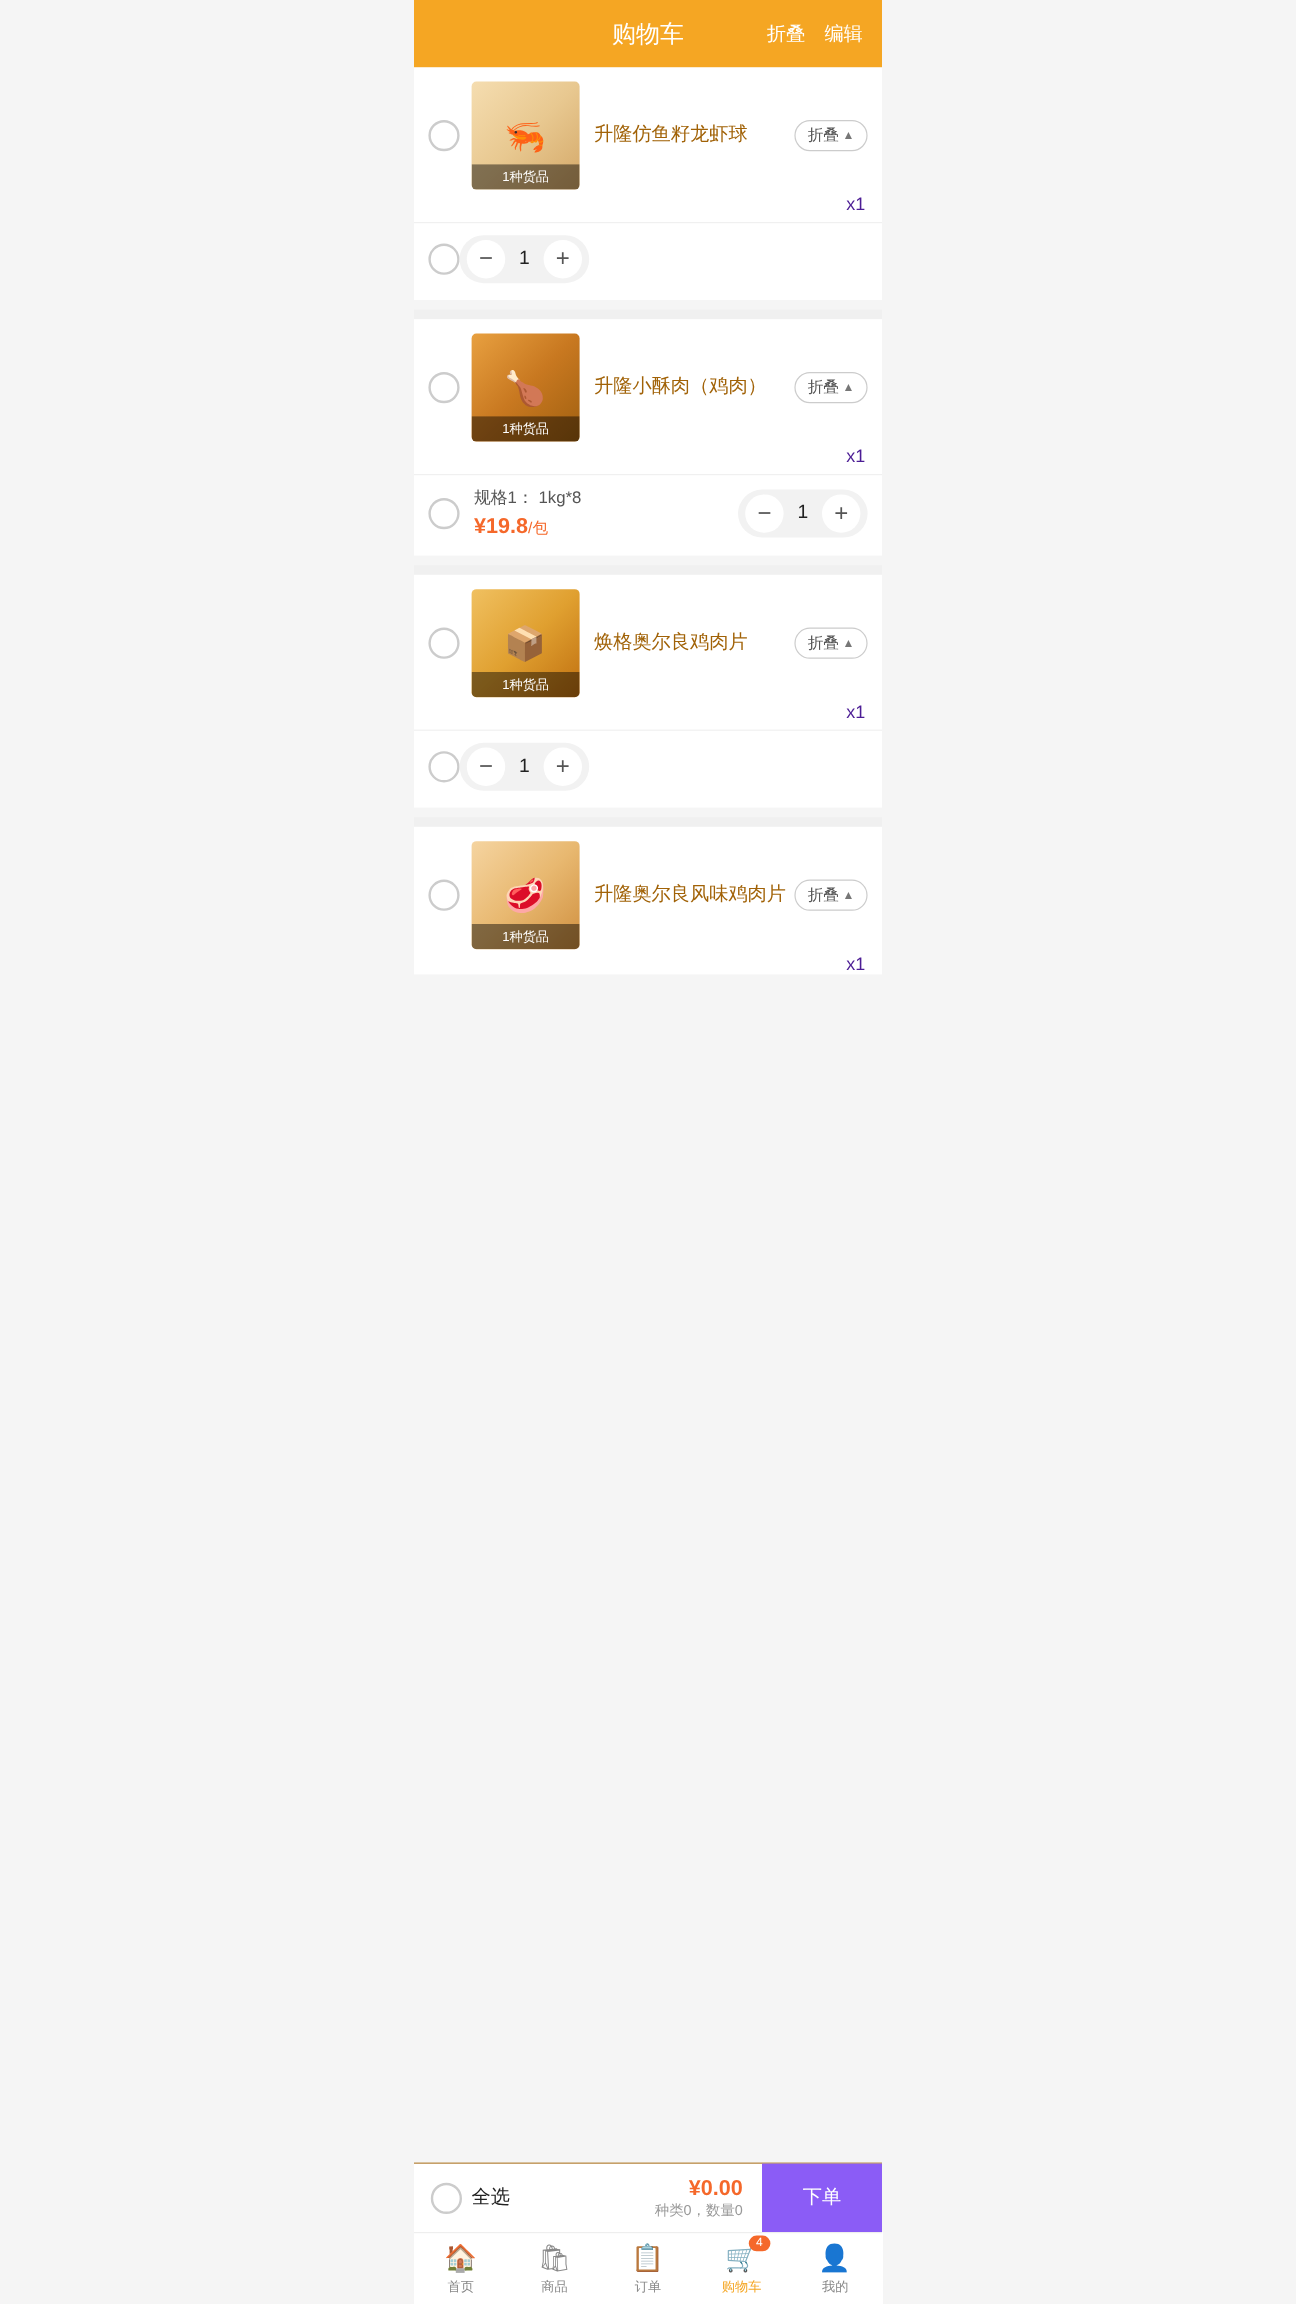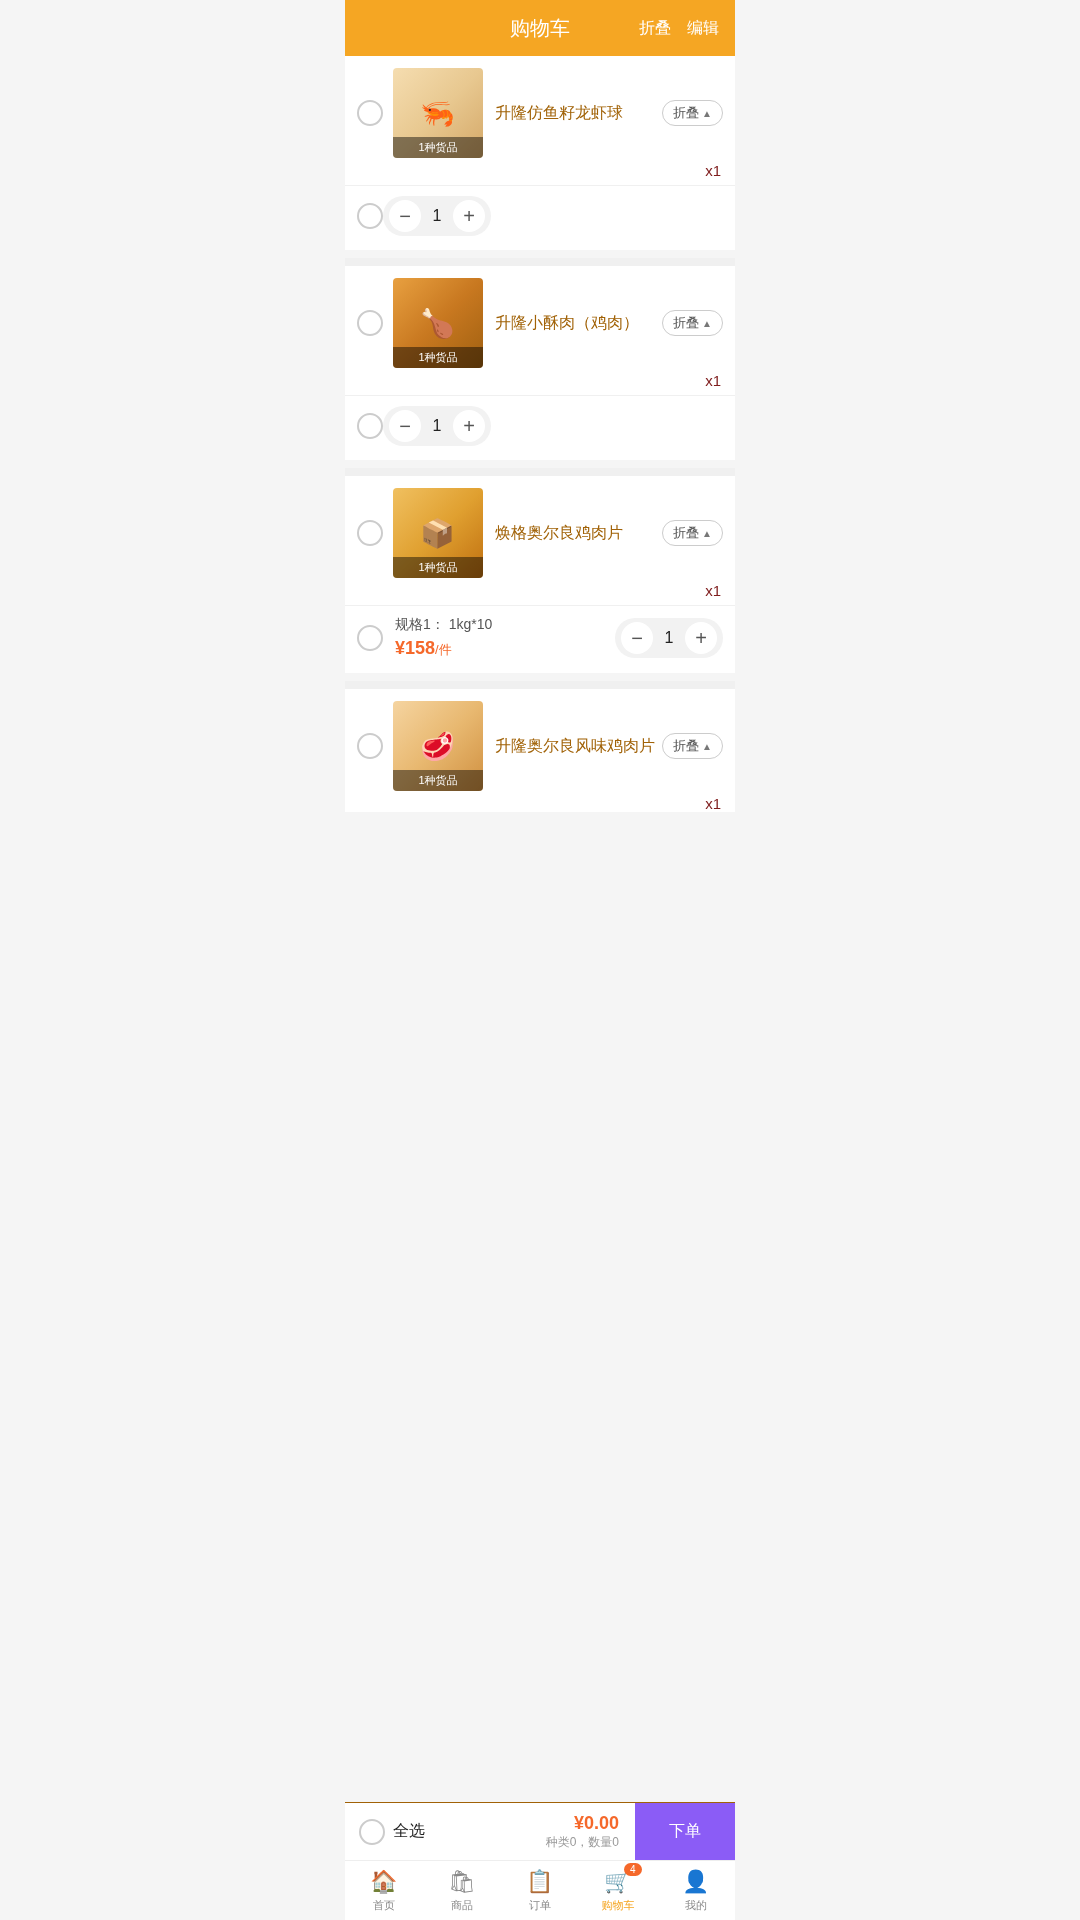--- a/index.html
+++ b/index.html
@@ -125,21 +125,21 @@
       color: #777;
     }
 
     
     .group-count-row {
       display: flex;
       justify-content: flex-end;
       padding-right: 14px;
       padding-top: 4px;
       font-size: 15px;
-      color: #7f1d1d;
+      color: #4c1d95;
       align-items: center;
     }
 
     
     .spec-row {
       display: flex;
       align-items: center;
       padding: 10px 12px 14px 12px;
       border-top: 1px solid #f0f0f0;
       margin-top: 6px;
@@ -377,20 +377,24 @@
       <button class="fold-btn">
         <span>折叠</span>
         <span class="fold-arrow">▲</span>
       </button>
     </div>
     <div class="group-count-row">
       <span>x1</span>
     </div>
     <div class="spec-row">
       <div class="spec-checkbox"></div>
+      <div class="spec-info">
+        <div class="spec-label">规格1：  1kg*8</div>
+        <div class="spec-price">¥19.8<span class="unit">/包</span></div>
+      </div>
       <div class="quantity-ctrl">
         <button class="qty-btn">−</button>
         <span class="qty-val">1</span>
         <button class="qty-btn">+</button>
       </div>
     </div>
   </div>
 
   <div class="divider"></div>
 
@@ -407,24 +411,20 @@
       <button class="fold-btn">
         <span>折叠</span>
         <span class="fold-arrow">▲</span>
       </button>
     </div>
     <div class="group-count-row">
       <span>x1</span>
     </div>
     <div class="spec-row">
       <div class="spec-checkbox"></div>
-      <div class="spec-info">
-        <div class="spec-label">规格1：  1kg*10</div>
-        <div class="spec-price">¥158<span class="unit">/件</span></div>
-      </div>
       <div class="quantity-ctrl">
         <button class="qty-btn">−</button>
         <span class="qty-val">1</span>
         <button class="qty-btn">+</button>
       </div>
     </div>
   </div>
 
   <div class="divider"></div>
 

